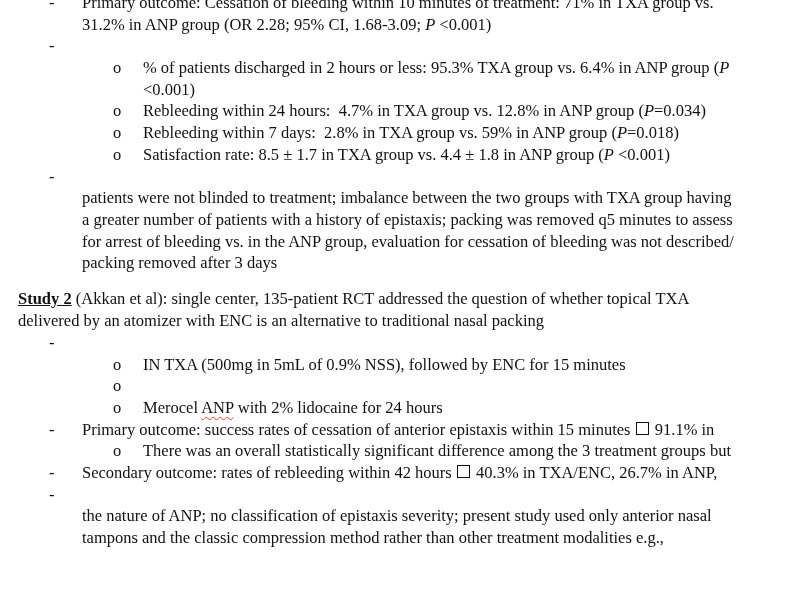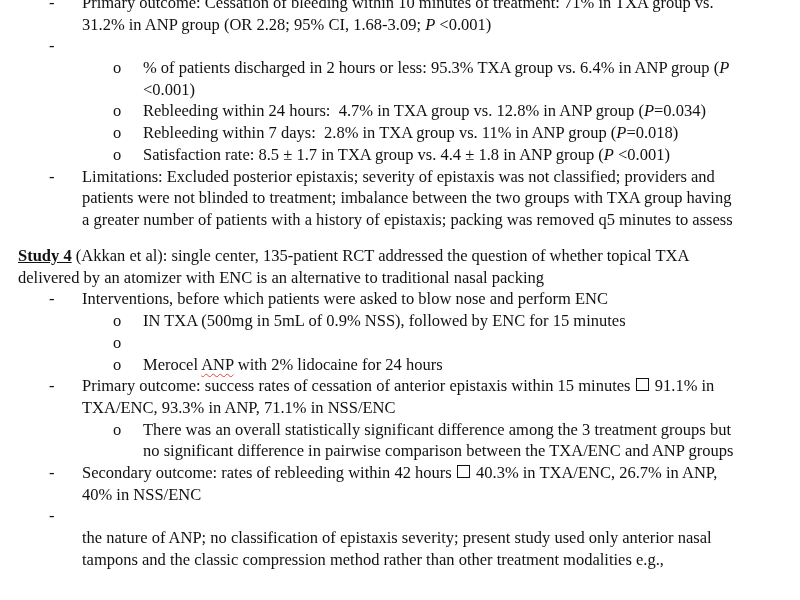--- a/index.html
+++ b/index.html
@@ -26,35 +26,34 @@
 <body>
 
 <div class="page">
   <div id="doc">
       <div class="line t1"><span class="bullet">-</span><span>Primary outcome: Cessation of bleeding within 10 minutes of treatment: 71% in TXA group vs.</span></div>
       <div class="line c1"><span>31.2% in ANP group (OR 2.28; 95% CI, 1.68-3.09; </span><span class="it">P</span><span> &lt;0.001)</span></div>
       <div class="line t1"><span class="bullet">-</span></div>
       <div class="line t2"><span class="bullet">o</span><span>% of patients discharged in 2 hours or less: 95.3% TXA group vs. 6.4% in ANP group (</span><span class="it">P</span></div>
       <div class="line c2"><span>&lt;0.001)</span></div>
       <div class="line t2"><span class="bullet">o</span><span>Rebleeding within 24 hours:  4.7% in TXA group vs. 12.8% in ANP group (</span><span class="it">P</span><span>=0.034)</span></div>
-      <div class="line t2"><span class="bullet">o</span><span>Rebleeding within 7 days:  2.8% in TXA group vs. 11% in ANP group (</span><span class="it">P</span><span>=0.018)</span></div>
+      <div class="line t2"><span class="bullet">o</span><span>Rebleeding within 7 days:  2.8% in TXA group vs. 59% in ANP group (</span><span class="it">P</span><span>=0.018)</span></div>
       <div class="line t2"><span class="bullet">o</span><span>Satisfaction rate: 8.5 ± 1.7 in TXA group vs. 4.4 ± 1.8 in ANP group (</span><span class="it">P</span><span> &lt;0.001)</span></div>
-      <div class="line t1"><span class="bullet">-</span><span>Limitations: Excluded posterior epistaxis; severity of epistaxis was not classified; providers and</span></div>
+      <div class="line t1"><span class="bullet">-</span></div>
       <div class="line c1"><span>patients were not blinded to treatment; imbalance between the two groups with TXA group having</span></div>
       <div class="line c1"><span>a greater number of patients with a history of epistaxis; packing was removed q5 minutes to assess</span></div>
+      <div class="line c1"><span>for arrest of bleeding vs. in the ANP group, evaluation for cessation of bleeding was not described/</span></div>
+      <div class="line c1"><span>packing removed after 3 days</span></div>
       <div class="line gap"></div>
-      <div class="line p"><span class="bu">Study 4</span><span> (Akkan et al): single center, 135-patient RCT addressed the question of whether topical TXA</span></div>
+      <div class="line p"><span class="bu">Study 2</span><span> (Akkan et al): single center, 135-patient RCT addressed the question of whether topical TXA</span></div>
       <div class="line p"><span>delivered by an atomizer with ENC is an alternative to traditional nasal packing</span></div>
-      <div class="line t1"><span class="bullet">-</span><span>Interventions, before which patients were asked to blow nose and perform ENC</span></div>
+      <div class="line t1"><span class="bullet">-</span></div>
       <div class="line t2"><span class="bullet">o</span><span>IN TXA (500mg in 5mL of 0.9% NSS), followed by ENC for 15 minutes</span></div>
       <div class="line t2"><span class="bullet">o</span></div>
       <div class="line t2"><span class="bullet">o</span><span>Merocel </span><span class="sq">ANP</span><span> with 2% lidocaine for 24 hours</span></div>
       <div class="line t1"><span class="bullet">-</span><span>Primary outcome: success rates of cessation of anterior epistaxis within 15 minutes </span><span class="box"></span><span> 91.1% in</span></div>
-      <div class="line c1"><span>TXA/ENC, 93.3% in ANP, 71.1% in NSS/ENC</span></div>
       <div class="line t2"><span class="bullet">o</span><span>There was an overall statistically significant difference among the 3 treatment groups but</span></div>
-      <div class="line c2"><span>no significant difference in pairwise comparison between the TXA/ENC and ANP groups</span></div>
       <div class="line t1"><span class="bullet">-</span><span>Secondary outcome: rates of rebleeding within 42 hours </span><span class="box"></span><span> 40.3% in TXA/ENC, 26.7% in ANP,</span></div>
-      <div class="line c1"><span>40% in NSS/ENC</span></div>
       <div class="line t1"><span class="bullet">-</span></div>
       <div class="line c1"><span>the nature of ANP; no classification of epistaxis severity; present study used only anterior nasal</span></div>
       <div class="line c1"><span>tampons and the classic compression method rather than other treatment modalities e.g.,</span></div>
     </div>
 </div>
 
 </body></html>

